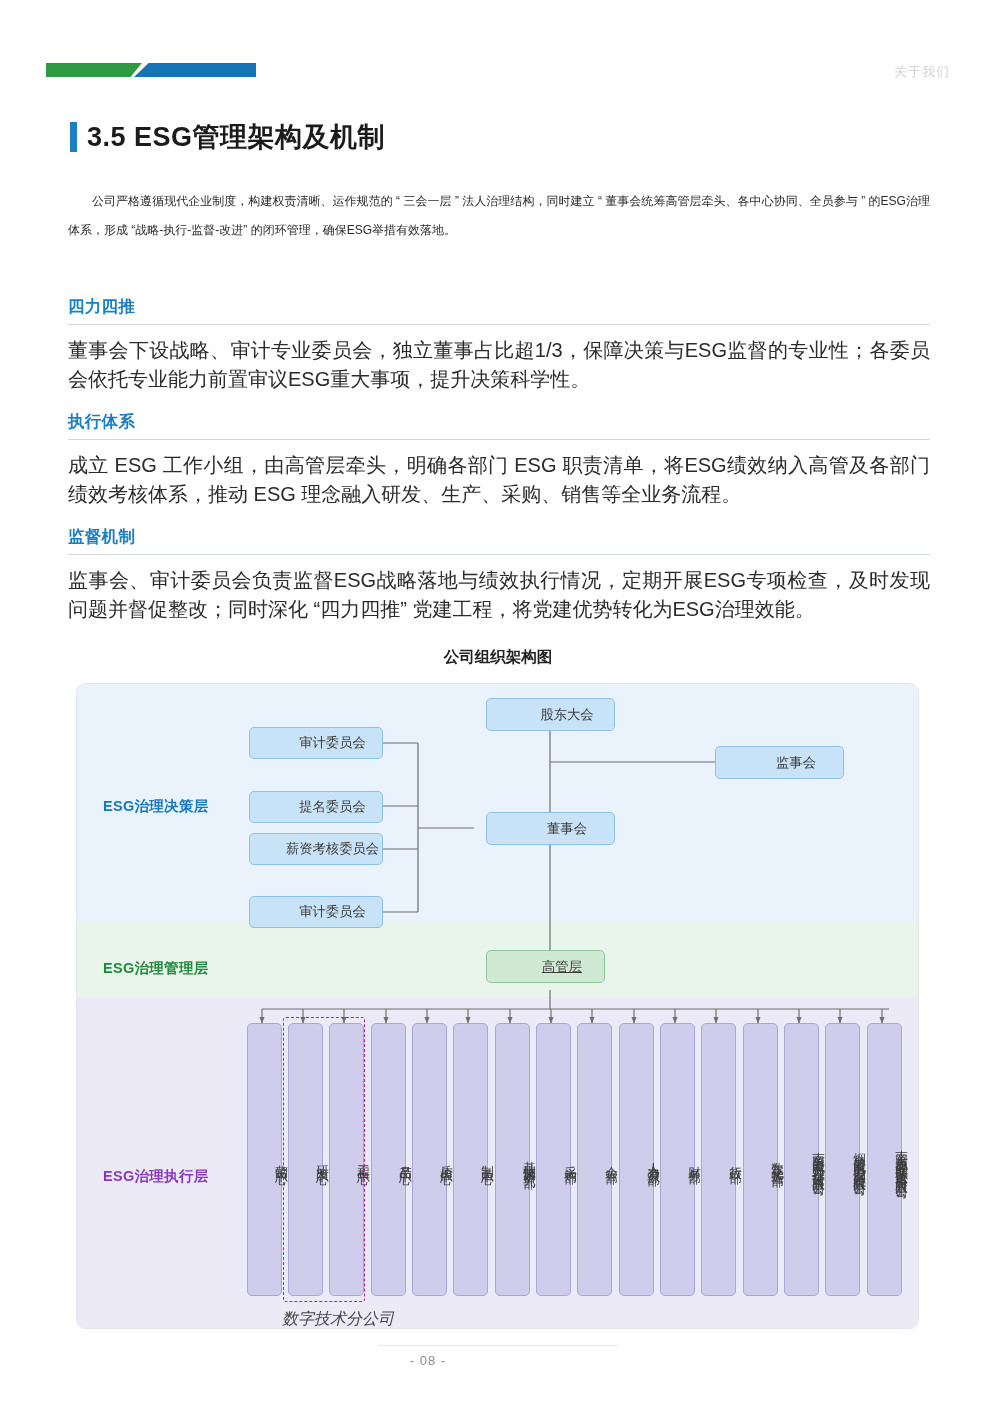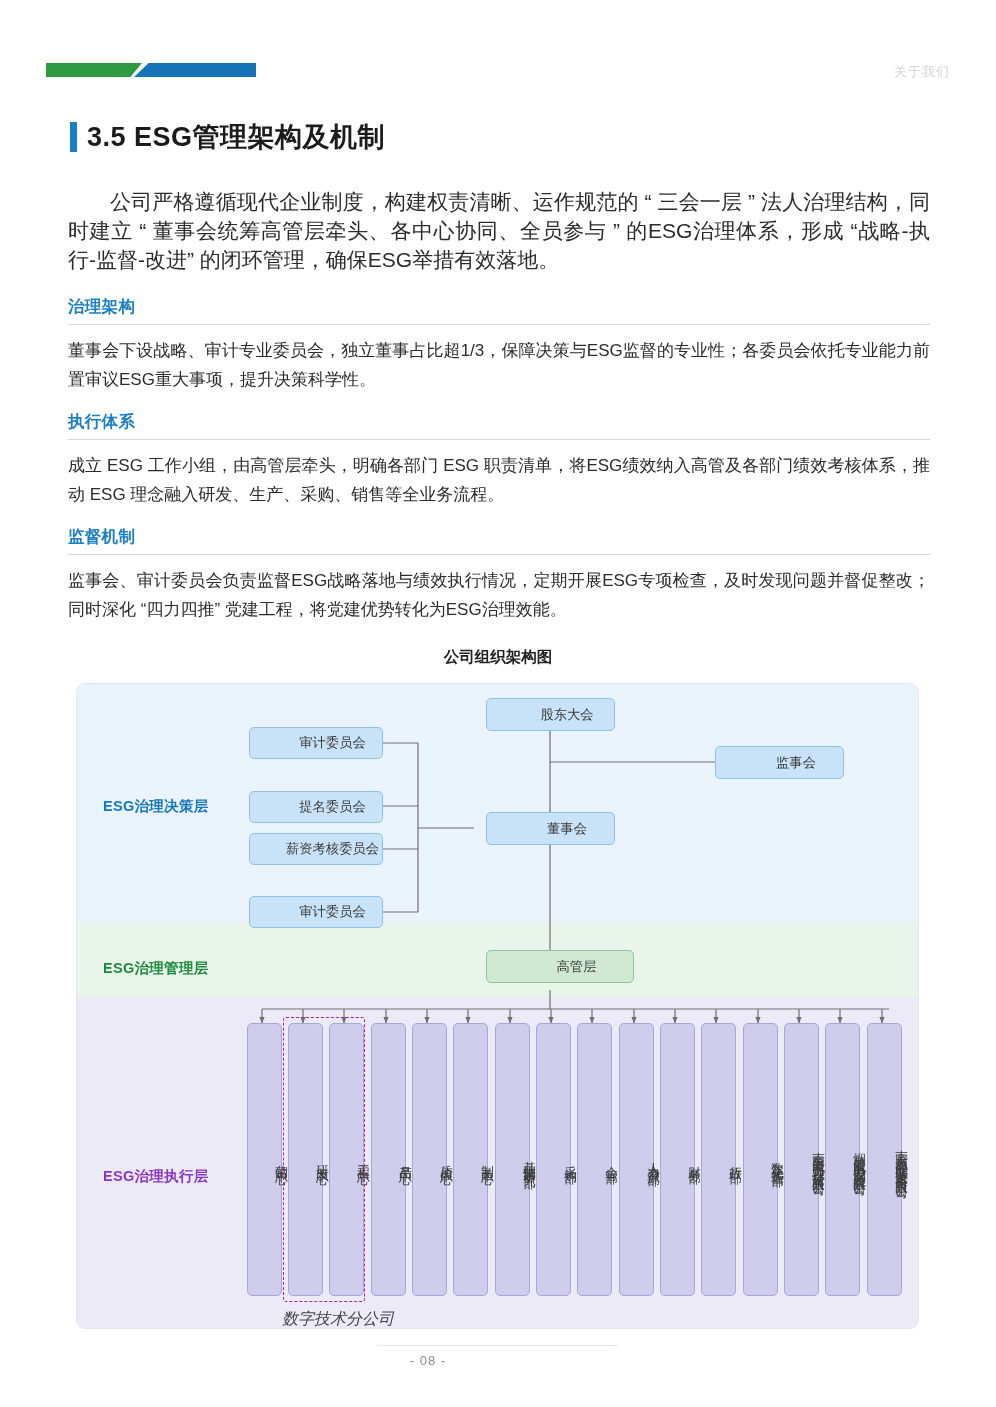--- a/index.html
+++ b/index.html
@@ -38,33 +38,33 @@
     display: flex; align-items: center; gap: 10px;
   }
   .sec-title .bar { width: 7px; height: 30px; background: #1b7fc4; }
   .sec-title .txt {
     font-size: 27px; font-weight: bold; color: #1b1b1b; letter-spacing: 0.5px;
   }
 
   
   .intro {
     position: absolute; left: 68px; top: 172px; width: 862px;
-    font-size: 21px; color: #2b2b2b; line-height: 29px;
+    font-size: 12px; color: #2b2b2b; line-height: 29px;
     text-indent: 2em; text-align: justify;
   }
 
   
   .sub { position: absolute; left: 68px; width: 862px; }
   .sub h3 {
     font-size: 16.5px; font-weight: bold; color: #1b7fc4;
     letter-spacing: 0.3px; margin-bottom: 6px;
   }
   .sub .rule { height: 1px; background: #cfd9e0; margin-bottom: 11px; }
   .sub p {
-    font-size: 17px; color: #2b2b2b; line-height: 29px; text-align: justify;
+    font-size: 20px; color: #2b2b2b; line-height: 29px; text-align: justify;
   }
   #sub-1 { top: 281px; }
   #sub-2 { top: 396px; }
   #sub-3 { top: 511px; }
 
   
   .chart-title {
     position: absolute; left: 0; top: 632px; width: 996px;
     text-align: center; font-size: 15.5px; font-weight: bold; color: #222;
   }
@@ -139,21 +139,21 @@
   </div>
 
   <div class="sec-title">
     <div class="bar"></div>
     <div class="txt">3.5 ESG管理架构及机制</div>
   </div>
 
   <div class="intro">公司严格遵循现代企业制度，构建权责清晰、运作规范的 “ 三会一层 ” 法人治理结构，同时建立 “ 董事会统筹高管层牵头、各中心协同、全员参与 ” 的ESG治理体系，形成 “战略-执行-监督-改进” 的闭环管理，确保ESG举措有效落地。</div>
 
   <div class="sub" id="sub-1">
-    <h3>治理架构</h3>
+    <h3>四力四推</h3>
     <div class="rule"></div>
     <p>董事会下设战略、审计专业委员会，独立董事占比超1/3，保障决策与ESG监督的专业性；各委员会依托专业能力前置审议ESG重大事项，提升决策科学性。</p>
   </div>
 
   <div class="sub" id="sub-2">
     <h3>执行体系</h3>
     <div class="rule"></div>
     <p>成立 ESG 工作小组，由高管层牵头，明确各部门 ESG 职责清单，将ESG绩效纳入高管及各部门绩效考核体系，推动 ESG 理念融入研发、生产、采购、销售等全业务流程。</p>
   </div>
 
@@ -218,21 +218,21 @@
 
     <div class="nd nd-blue" style="left:409px; top:14px; width:129px; height:33px;">股东大会</div>
     <div class="nd nd-blue" style="left:638px; top:62px; width:129px; height:33px;">监事会</div>
     <div class="nd nd-blue" style="left:409px; top:128px; width:129px; height:33px;">董事会</div>
 
     <div class="nd nd-blue" style="left:172px; top:43px; width:134px; height:32px;">审计委员会</div>
     <div class="nd nd-blue" style="left:172px; top:107px; width:134px; height:32px;">提名委员会</div>
     <div class="nd nd-blue" style="left:172px; top:149px; width:134px; height:32px;">薪资考核委员会</div>
     <div class="nd nd-blue" style="left:172px; top:212px; width:134px; height:32px;">审计委员会</div>
 
-    <div class="nd nd-green" style="left:409px; top:266px; width:148px; height:33px;">高管层</div>
+    <div class="nd nd-green" style="left:409px; top:266px; width:119px; height:33px;text-decoration:underline;">高管层</div>
 
     <div class="nd nd-pur" style="left:170px; top:339px; width:31px; height:273px;">
       <span class="vtxt">营销中心</span>
     </div>
     <div class="nd nd-pur" style="left:211px; top:339px; width:31px; height:273px;">
       <span class="vtxt">研发中心</span>
     </div>
     <div class="nd nd-pur" style="left:252px; top:339px; width:31px; height:273px;">
       <span class="vtxt">工程中心</span>
     </div>

